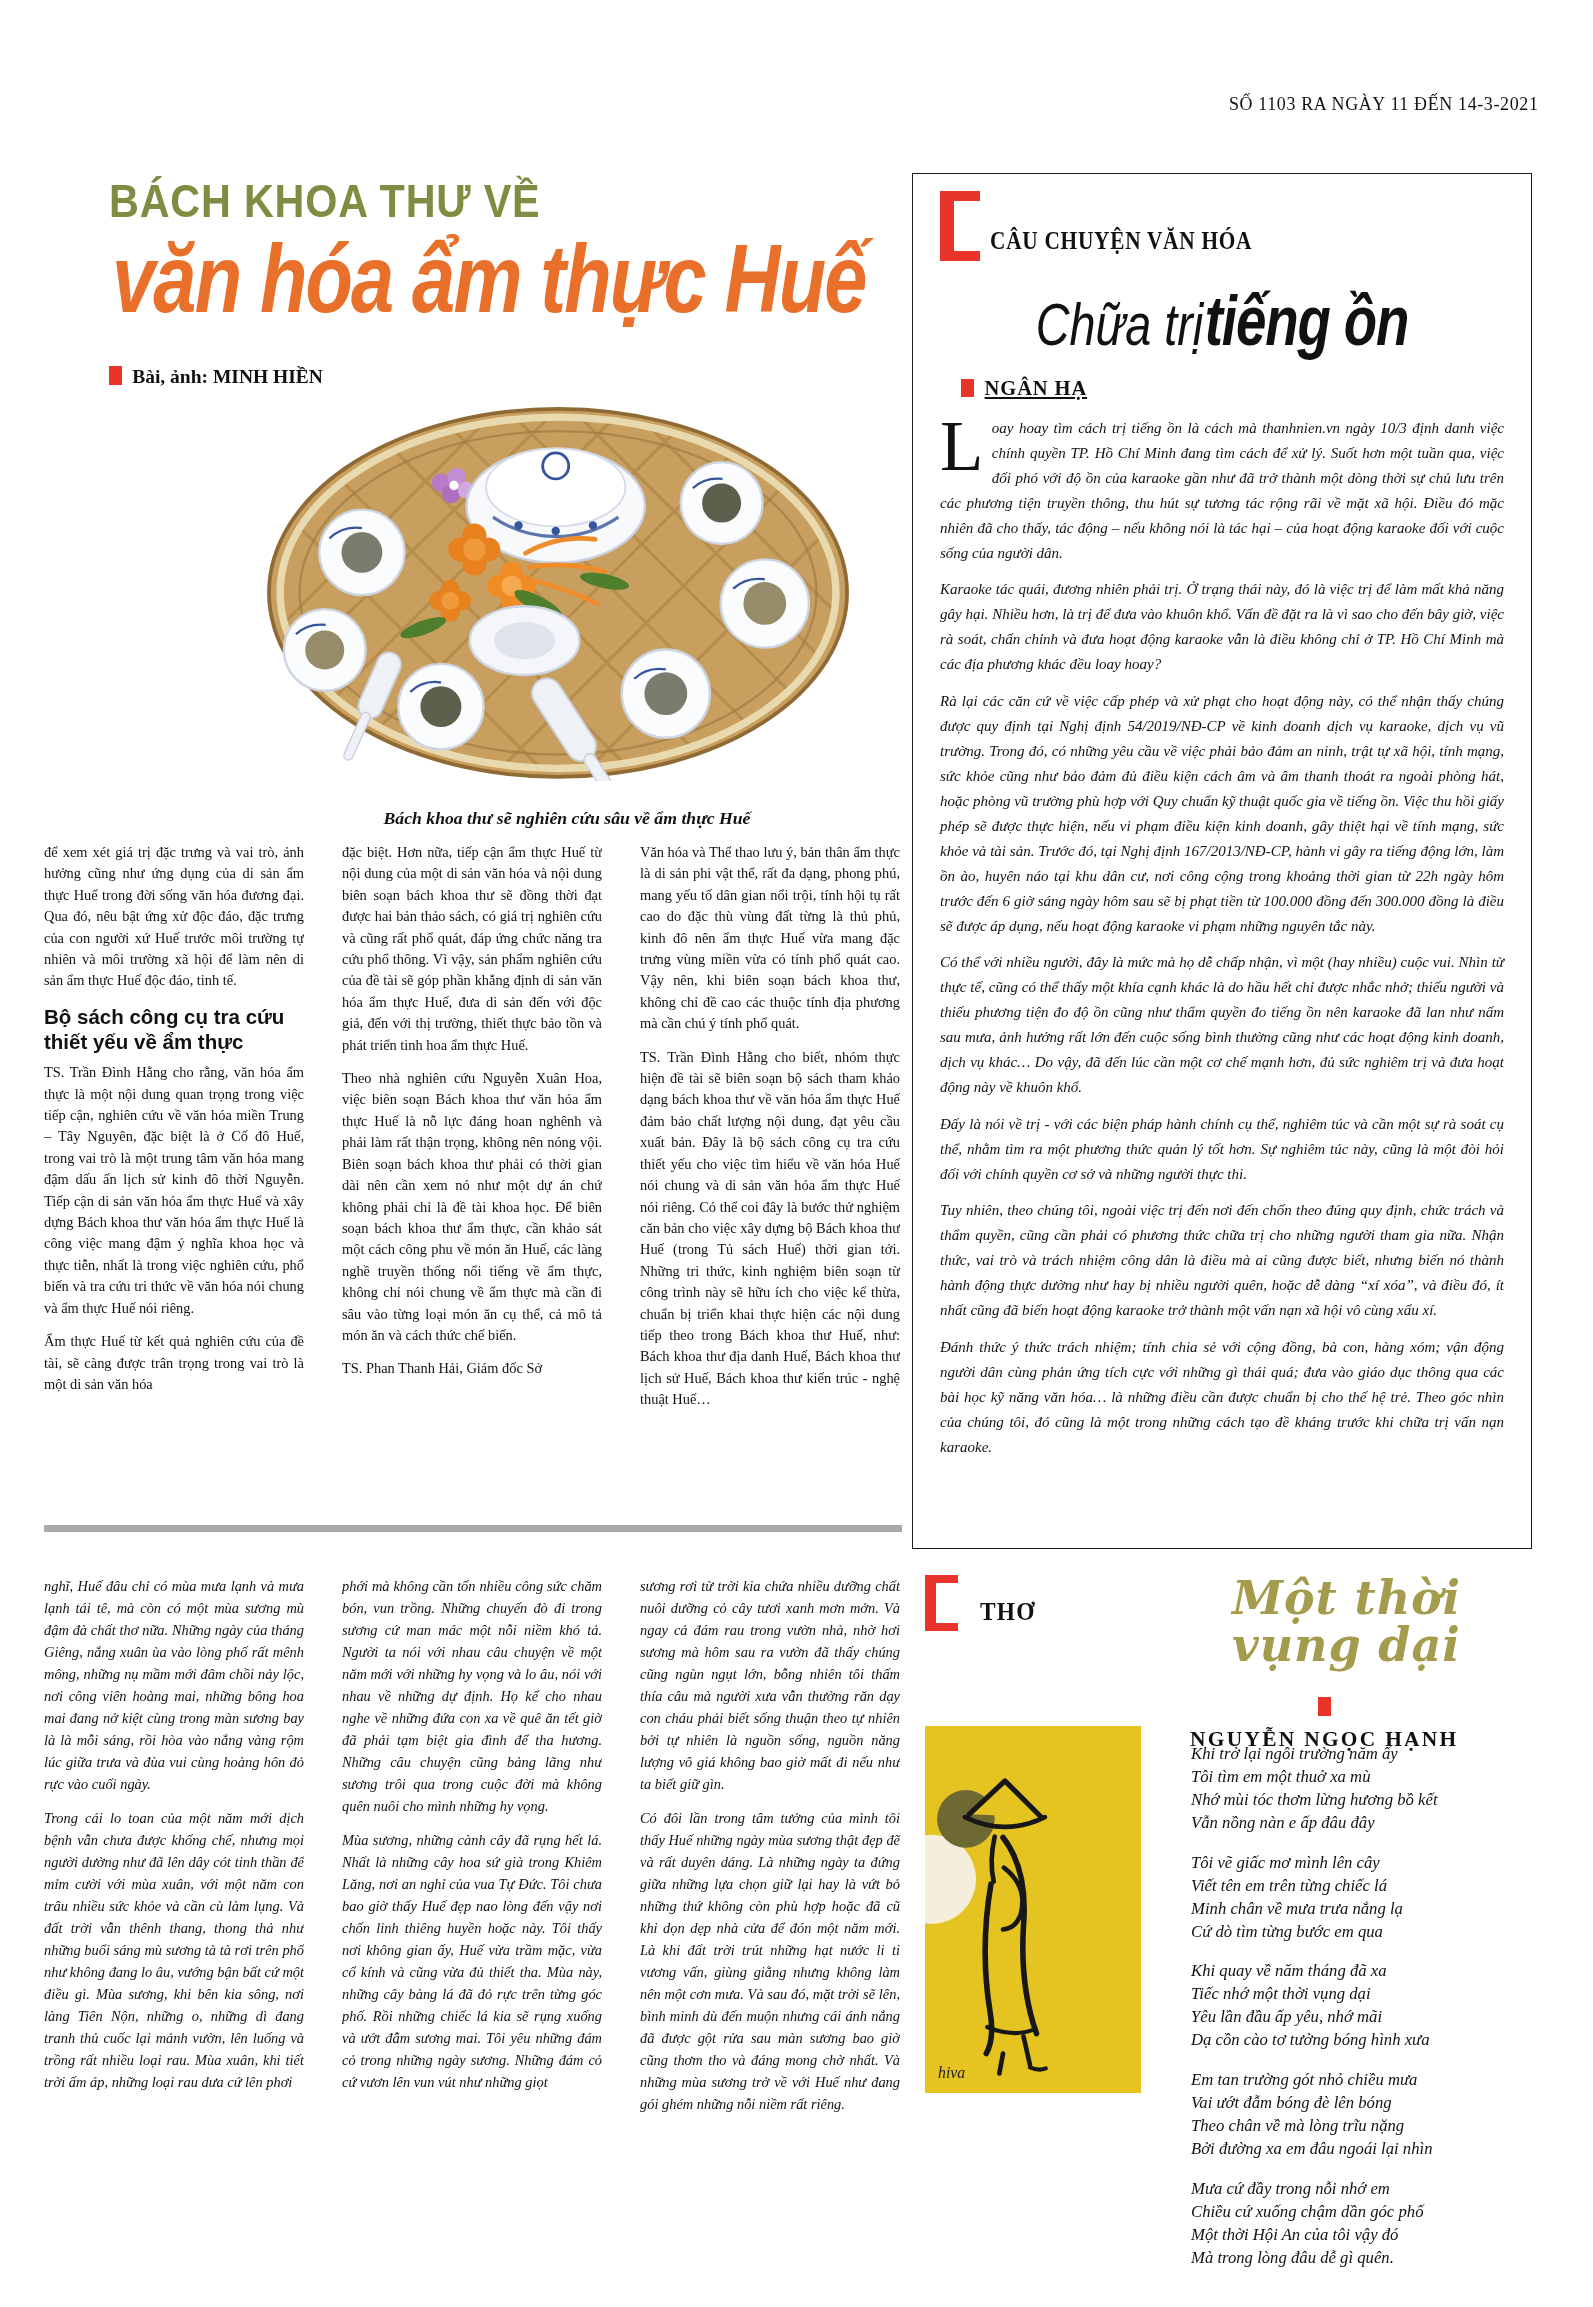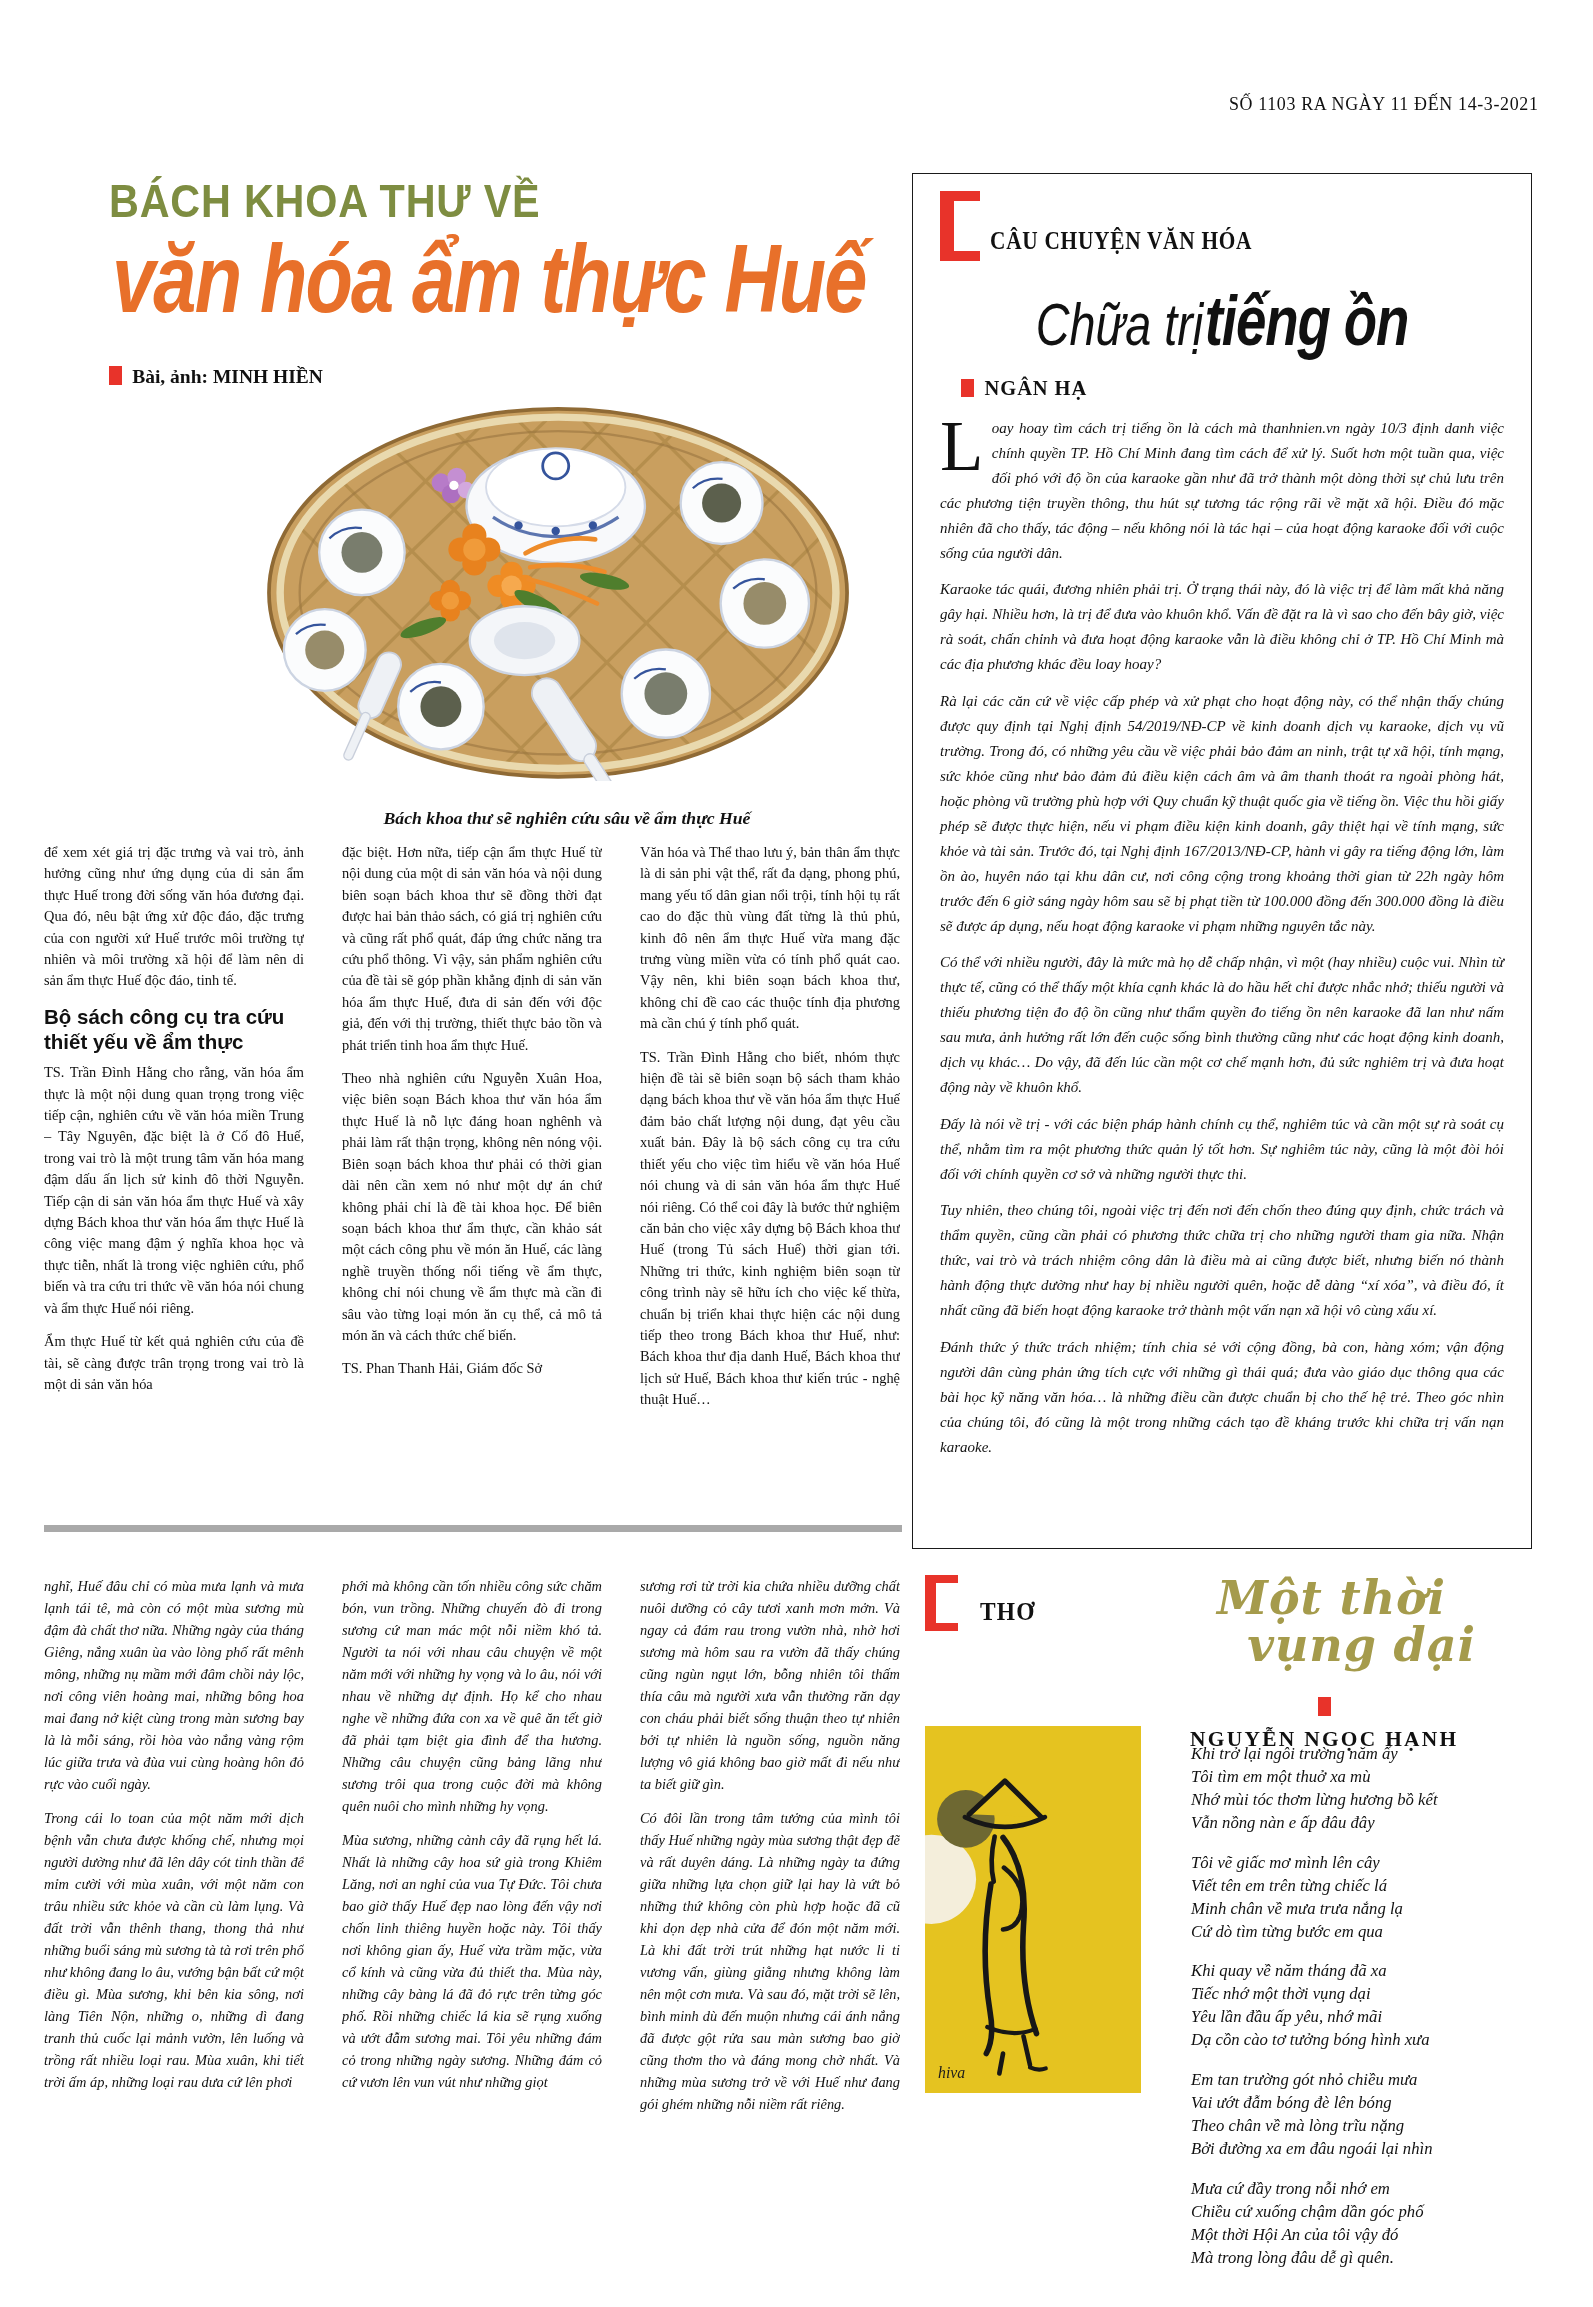--- a/index.html
+++ b/index.html
@@ -35,30 +35,30 @@
   .bottom-cols p{font:italic 400 14.4px/22px "Liberation Serif",serif;text-align:justify;margin-bottom:12px;}
 
   
   .right-box{position:absolute;left:912px;top:173px;width:620px;height:1376px;border:1.4px solid #1a1a1a;padding:17px 27px 14px;overflow:hidden;}
   .cs-header{display:flex;align-items:flex-end;gap:10.2px;}
   .bracket{box-sizing:border-box;border-left:14px solid var(--red);border-top:10.2px solid var(--red);border-bottom:10.2px solid var(--red);width:40px;height:70px;flex:0 0 auto;}
   .cs-label{font:700 26px "Liberation Serif",serif;letter-spacing:0.9px;transform:scaleX(.82);transform-origin:left bottom;white-space:nowrap;padding-bottom:4.7px;}
   .cs-title{margin-top:19.5px;text-align:center;white-space:nowrap;font-style:italic;font-family:"Liberation Sans",sans-serif;transform:scaleX(.78);transform-origin:center;}
   .t-light{font-size:60px;font-weight:400;}
   .t-bold{font-size:70px;font-weight:700;letter-spacing:-1.4px;}
-  .cs-byline{margin:16px 0 16px 21.4px;display:flex;align-items:center;gap:10.2px;font:700 20.5px "Liberation Serif",serif;letter-spacing:0.9px;}
+  .cs-byline{margin:16px 0 16px 21.4px;display:flex;align-items:center;gap:10.2px;font:700 20.5px "Liberation Serif",serif;letter-spacing:0.9px;text-decoration:underline;}
   .rb-body p{font:italic 400 15px/25px "Liberation Serif",serif;text-align:justify;margin-bottom:11.6px;}
   .dropcap{float:left;font:400 71px/56px "Liberation Serif",serif;font-style:normal;padding:2.8px 8.4px 0 0;}
 
   
   .tho{position:absolute;left:912px;top:1572px;width:620px;height:712px;}
   .tho-header{position:absolute;left:13px;top:2.8px;display:flex;align-items:flex-end;gap:22px;}
   .bracket.sm{width:33px;height:56px;border-left:11px solid var(--red);border-top:8.4px solid var(--red);border-bottom:8.4px solid var(--red);}
   .tho-label{font:700 26px "Liberation Serif",serif;letter-spacing:1.4px;transform:scaleX(.9);transform-origin:left bottom;padding-bottom:3.7px;}
-  .poem-title{position:absolute;right:26px;top:2.8px;font:italic 700 46px/47px "DejaVu Serif",serif;color:var(--gold);text-align:center;letter-spacing:0.9px;}
+  .poem-title{position:absolute;right:11px;top:2.8px;font:italic 700 46px/47px "DejaVu Serif",serif;color:var(--gold);text-align:left;letter-spacing:0.9px;}
   .poem-title .l1{display:block;margin-right:60px;}
   .poem-author{position:absolute;left:278px;top:125px;display:flex;align-items:center;gap:11px;font:700 21.4px "Liberation Serif",serif;letter-spacing:2.3px;white-space:nowrap;flex-direction:column;}
   .illustration{position:absolute;left:13px;top:154px;width:216px;height:371px;}
   .poem{position:absolute;left:279px;top:170px;font:italic 400 16.7px/23px "Liberation Serif",serif;}
   .stanza{margin-bottom:16.7px;}
 </style>
 </head>
 <body>
 
 <div class="date">SỐ 1103 RA NGÀY 11 ĐẾN 14-3-2021</div>

